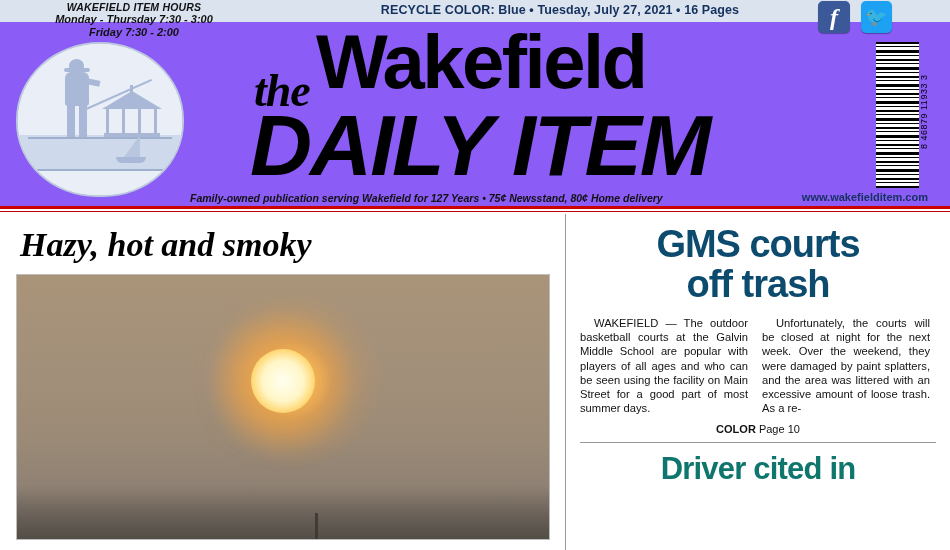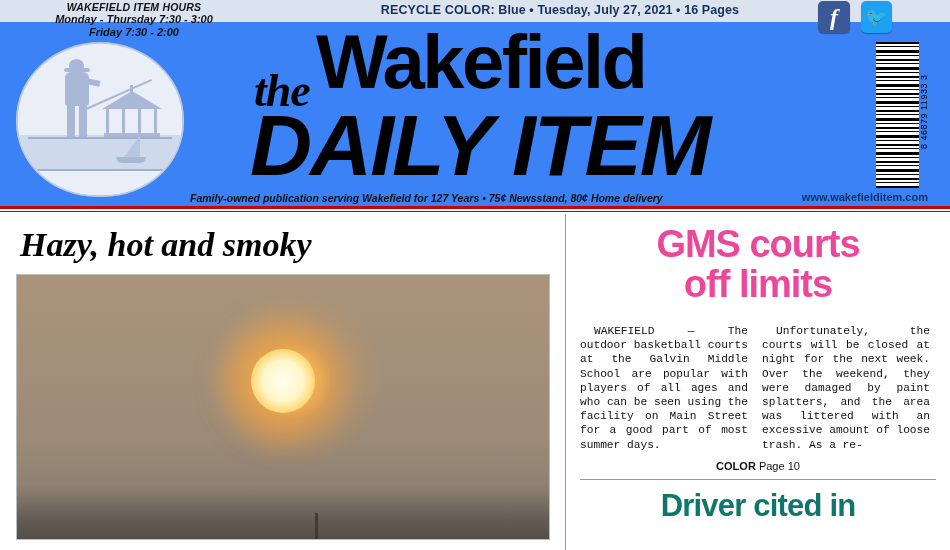--- a/index.html
+++ b/index.html
@@ -10,21 +10,21 @@
     font-family: "Liberation Sans", sans-serif;
     overflow: hidden;
     position: relative;
   }
 
   
   .masthead {
     position: relative;
     width: 950px;
     height: 208px;
-    background: #3b82f6;
+    background: #8b5cf6;
   }
   .top-bar {
     position: absolute; left: 0; top: 0;
     width: 950px; height: 22px;
     background: #dbe3ef;
   }
   .hours-block {
     position: absolute;
     left: 14px; top: 1px;
     width: 240px;
@@ -344,37 +344,36 @@
     position: relative;
     padding: 6px 14px 0 14px;
   }
   .r-headline {
     font-family: "Liberation Sans", sans-serif;
     font-weight: bold;
     font-size: 38px;
     line-height: 40px;
     text-align: center;
     letter-spacing: -1px;
-    color: #ec4899;
+    color: #0c4a6e;
     margin: 4px 0 0 0;
   }
   .r-headline .l2 { display: block; }
   .story-cols {
     display: flex;
     gap: 14px;
     margin-top: 12px;
   }
   .story-col {
     width: 168px;
-    font-family: Liberation Mono, monospace;
+    font-family: Liberation Sans, sans-serif;
     font-size: 11.2px;
     line-height: 14.2px;
     text-align: justify;
     color: #111;
-    margin-top: 8px;
   }
   .story-col p { margin: 0; text-indent: 14px; }
   .jump {
     margin-top: 8px;
     text-align: center;
     font-size: 11px;
     color: #111;
   }
   .jump b { font-weight: bold; }
   .hr-thin {
@@ -474,21 +473,21 @@
       <div class="sun-halo"></div>
       <div class="sun-core"></div>
       <div class="tower"></div>
       <div class="haze-bottom"></div>
     </div>
   </div>
 
   <div class="right-col">
     <div class="r-headline">
       <span class="l2">GMS courts</span>
-      <span class="l2">off limits</span>
+      <span class="l2">off trash</span>
     </div>
 
     <div class="story-cols">
       <div class="story-col">
         <p>WAKEFIELD — The outdoor basketball courts at the Galvin Middle School are popular with players of all ages and who can be seen using the facility on Main Street for a good part of most summer days.</p>
       </div>
       <div class="story-col">
         <p>Unfortunately, the courts will be closed at night for the next week. Over the weekend, they were damaged by paint splatters, and the area was littered with an excessive amount of loose trash. As a re-</p>
       </div>
     </div>

